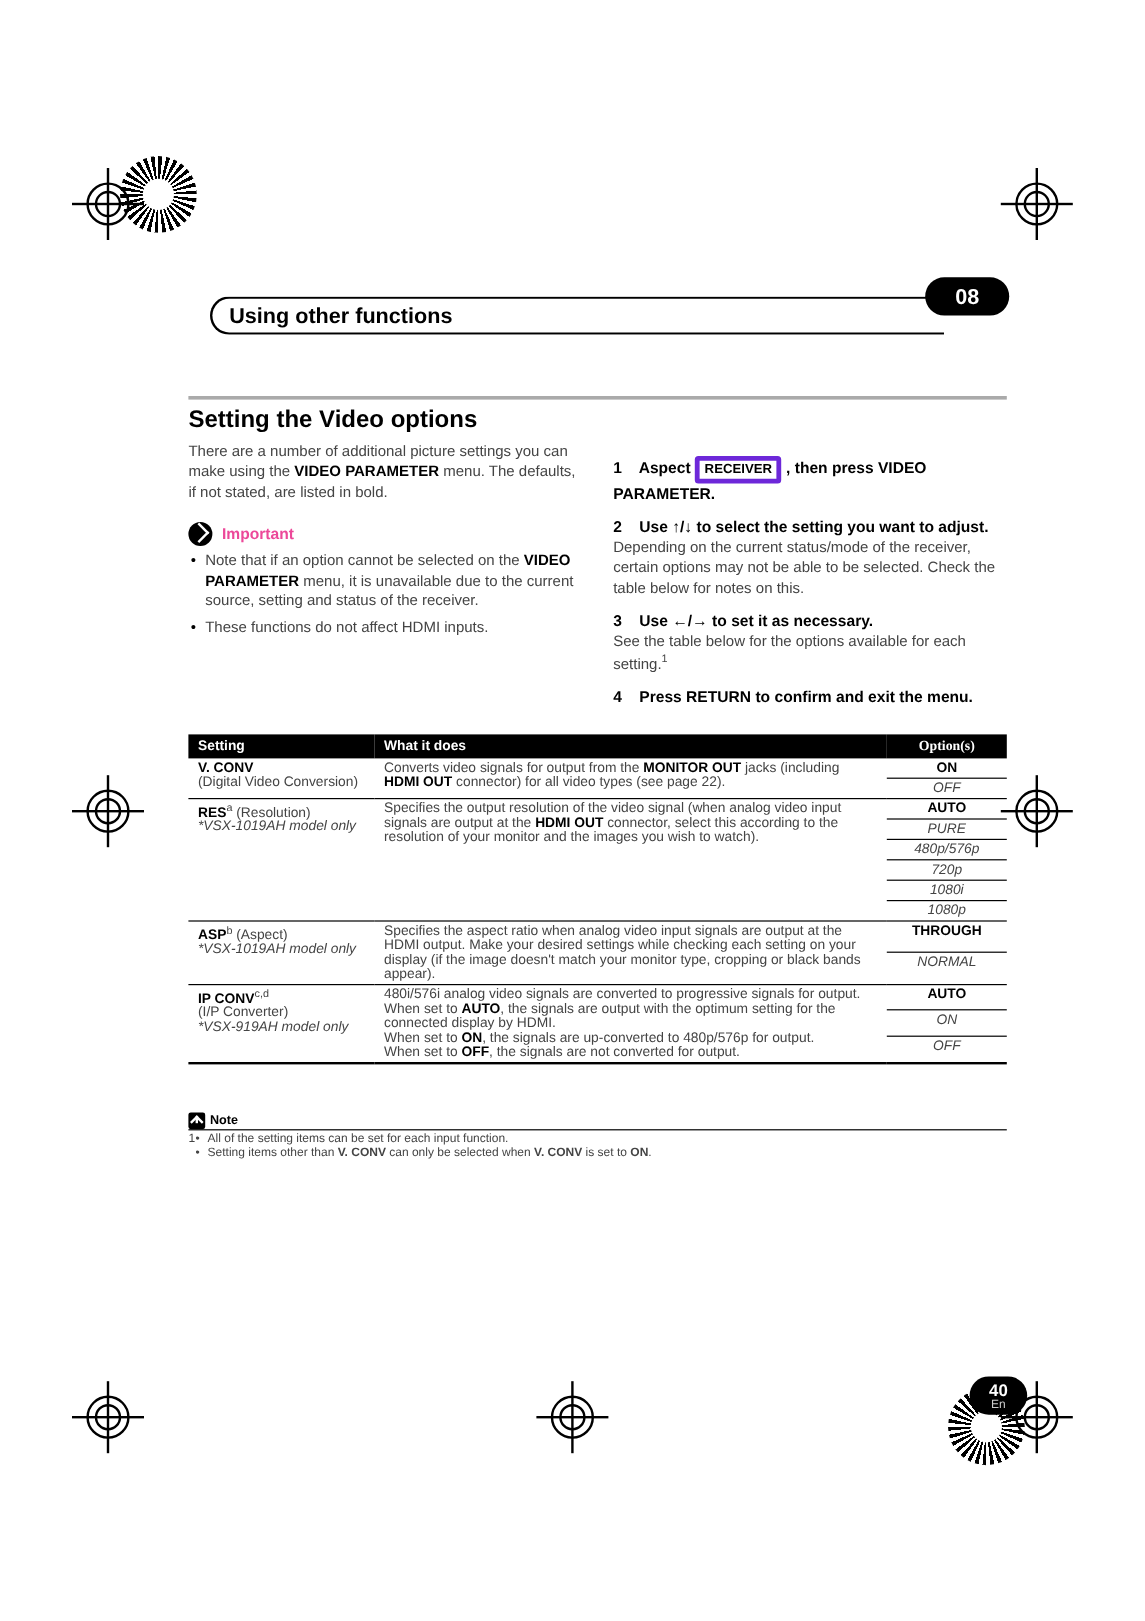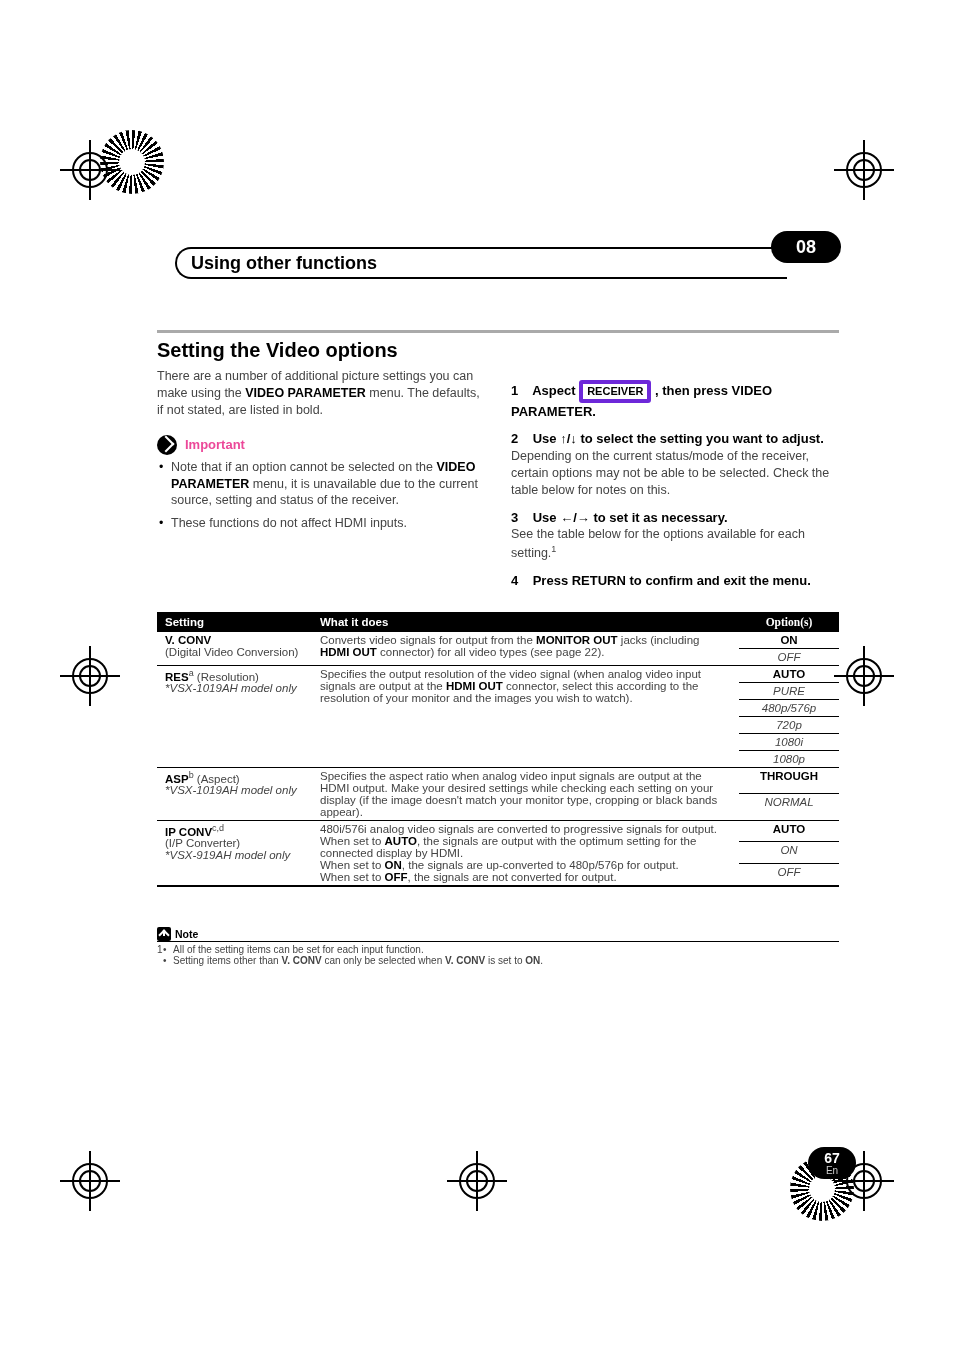--- a/index.html
+++ b/index.html
@@ -450,15 +450,15 @@
         <span>All of the setting items can be set for each input function.</span>
       </li>
       <li>
         <span>Setting items other than </span><b>V. CONV</b><span> can only be selected when </span><b>V. CONV</b><span> is set to </span><b>ON</b><span>.</span>
       </li>
     </ul>
   </div>
 </div>
 
 <div class="page-tab">
-  <span class="pn">67</span>
+  <span class="pn">40</span>
   <span class="pl">En</span>
 </div>
 
 </body></html>

